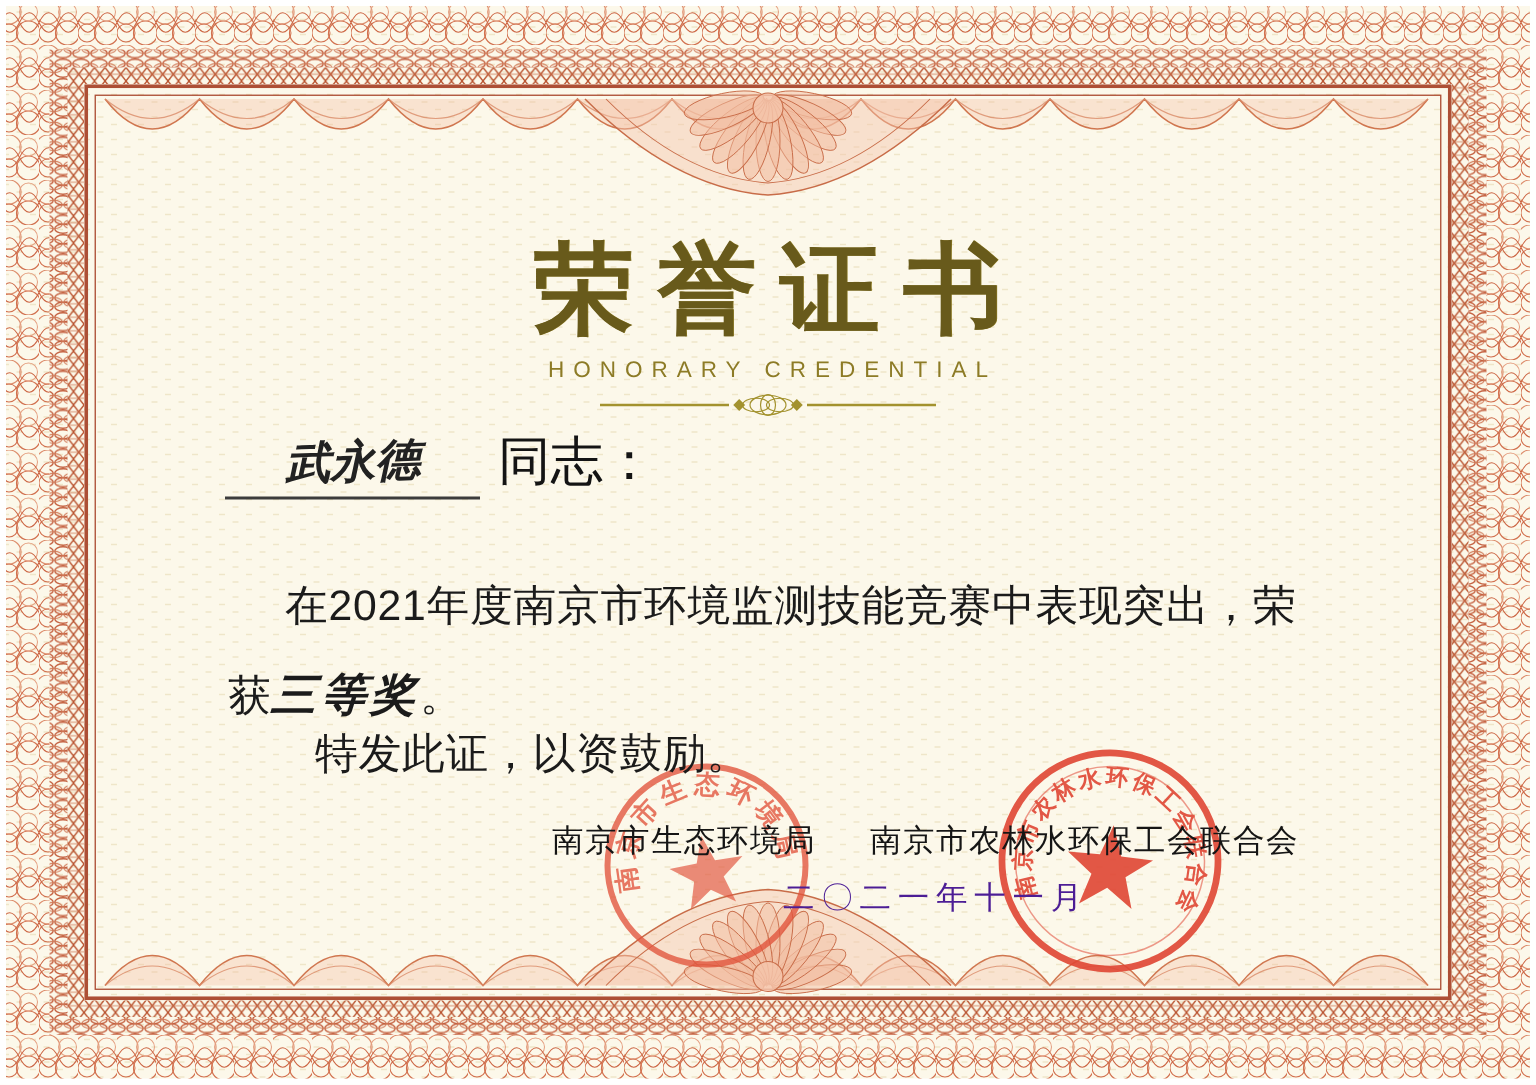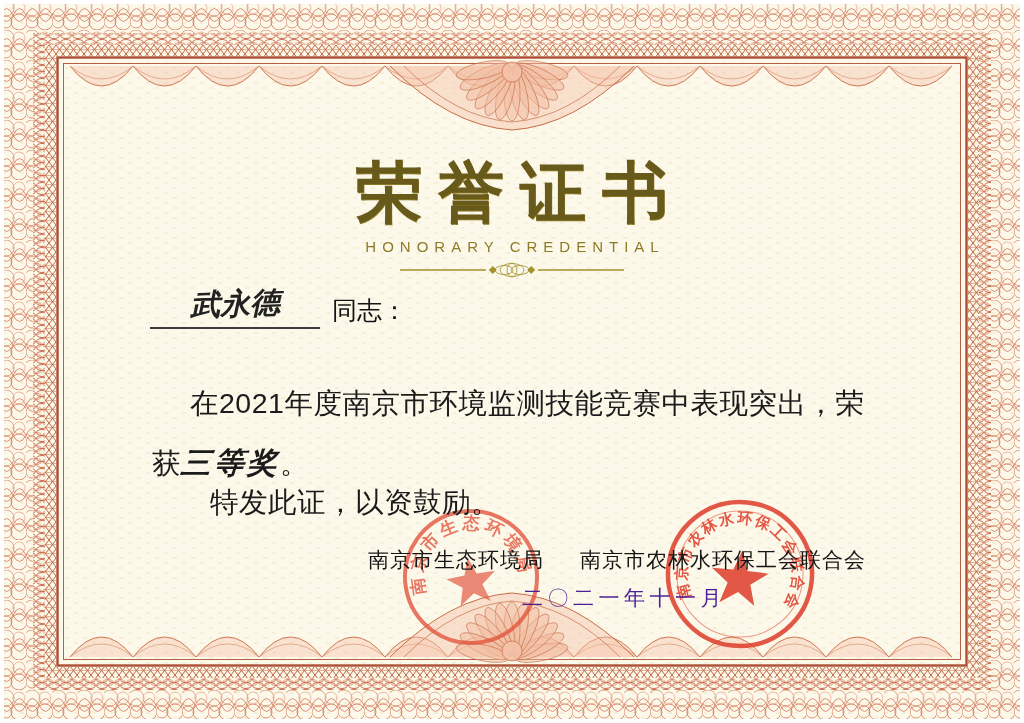--- a/index.html
+++ b/index.html
@@ -22,21 +22,21 @@
   }
   .divider{position:absolute;top:262px;left:400px;width:224px;height:16px;}
   .name-row{position:absolute;left:150px;top:284px;display:flex;align-items:flex-end;}
   .name-underline{
     width:170px;border-bottom:2px solid #3c3c3c;text-align:center;padding-bottom:2px;
   }
   .name{
     font-family:"DejaVu Serif",serif;font-size:30px;font-weight:bold;font-style:italic;
     color:#222;display:inline-block;transform:rotate(-2deg);
   }
-  .salutation{font-size:25px;color:#141414;margin-left:12px;padding-bottom:2px;}
+  .salutation{font-size:35px;color:#141414;margin-left:12px;padding-bottom:2px;}
   .body-line{position:absolute;color:#1b1b1b;font-size:28.5px;letter-spacing:0.5px;white-space:nowrap;text-align:right;}
   .line1{left:190px;top:356px;}
   .line2{left:152px;top:414px;}
   .award{
     font-family:"DejaVu Serif",serif;font-weight:bold;font-style:italic;
     font-size:30px;letter-spacing:3px;transform:skewX(-4deg);display:inline-block;
   }
   .line3{left:210px;top:455px;}
   .issuers{
     position:absolute;left:368px;top:546px;display:flex;gap:36px;

